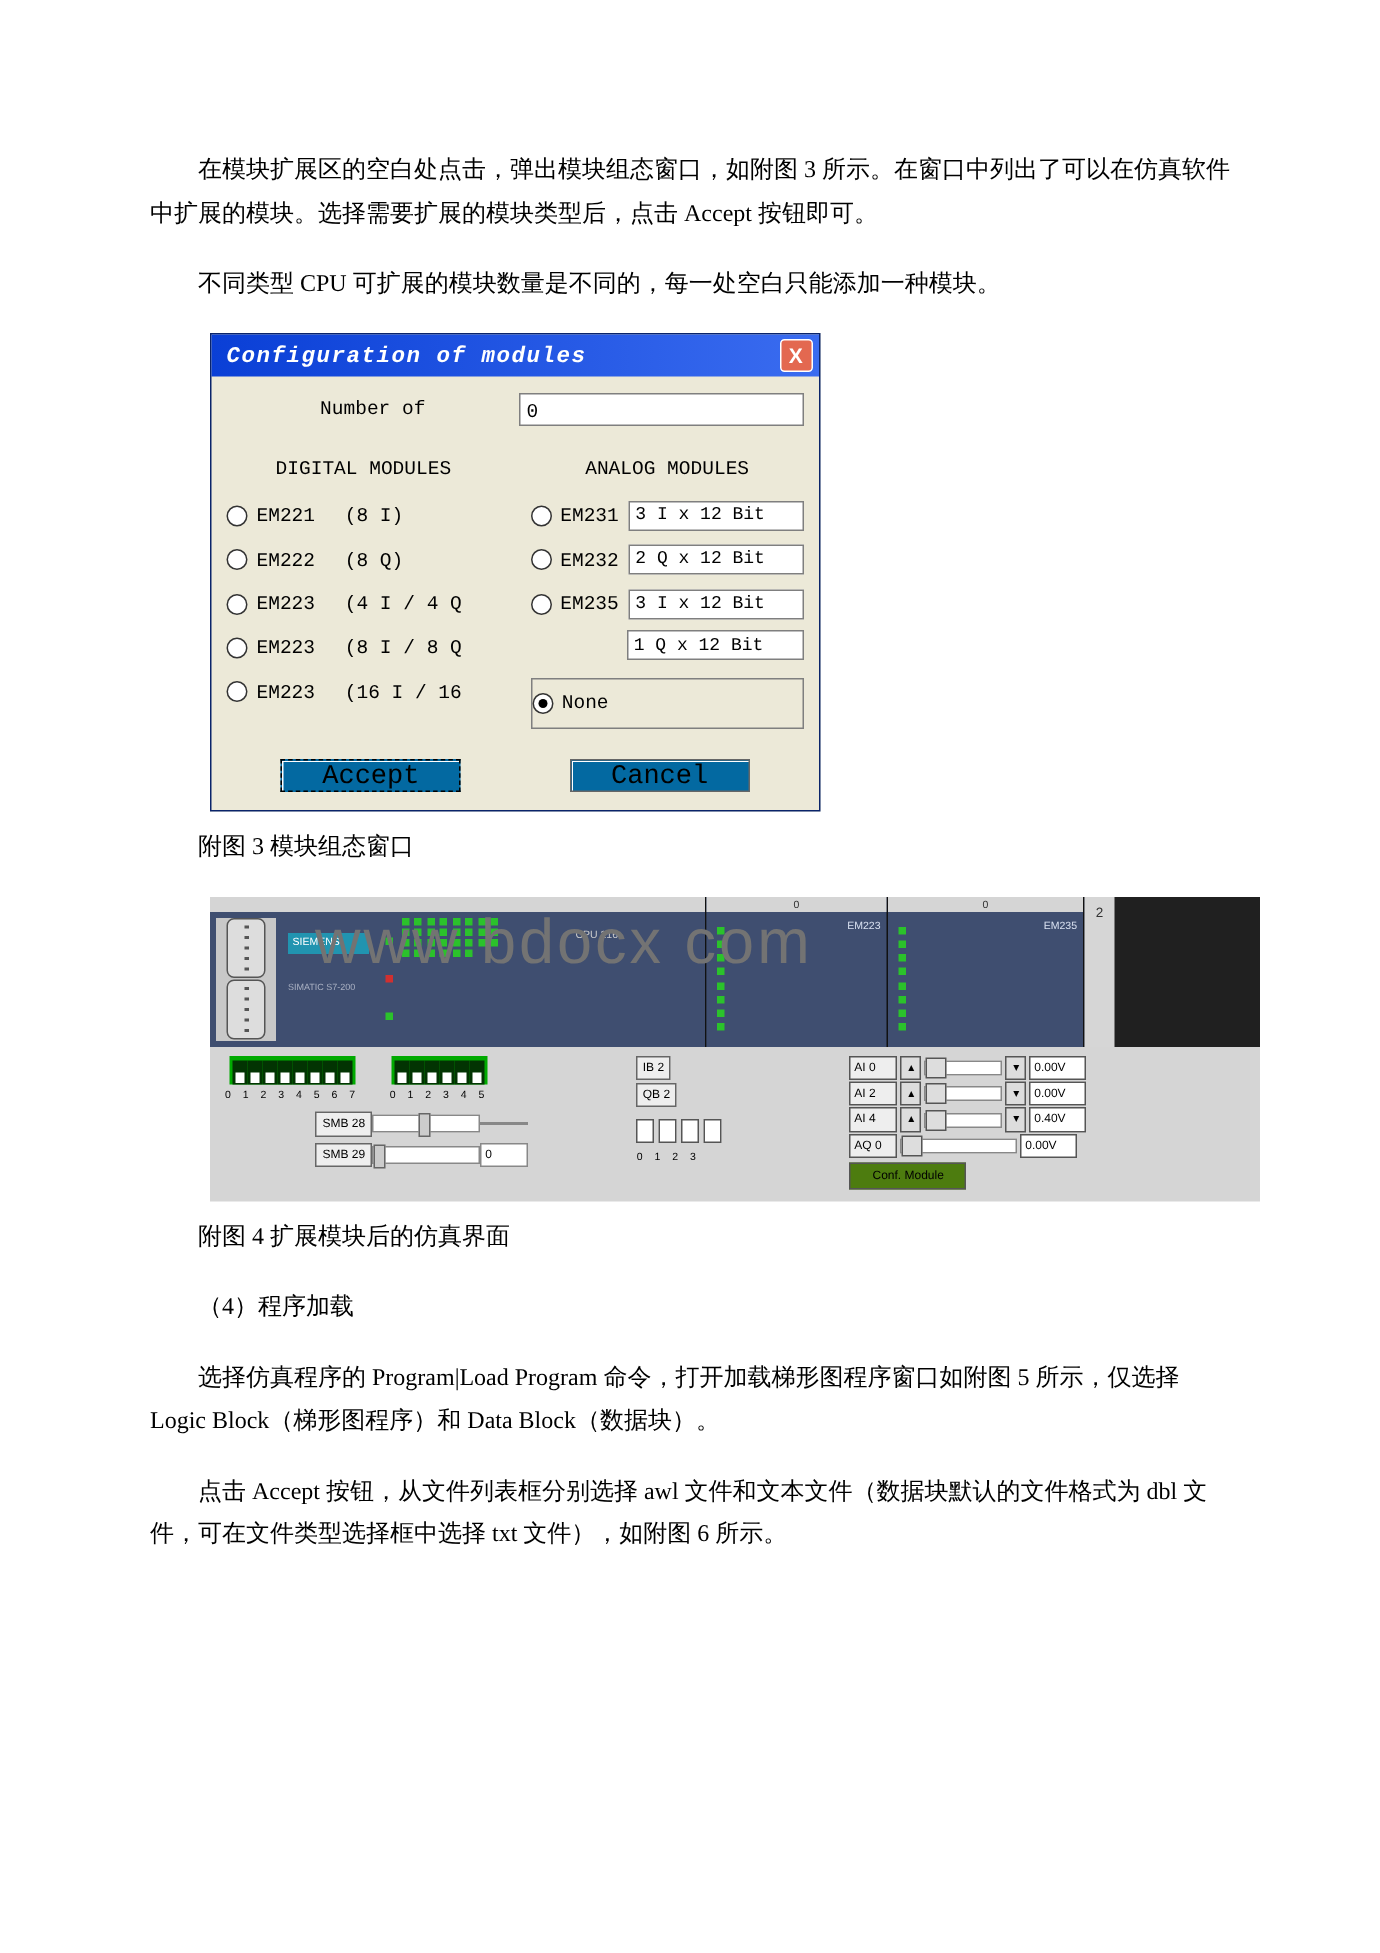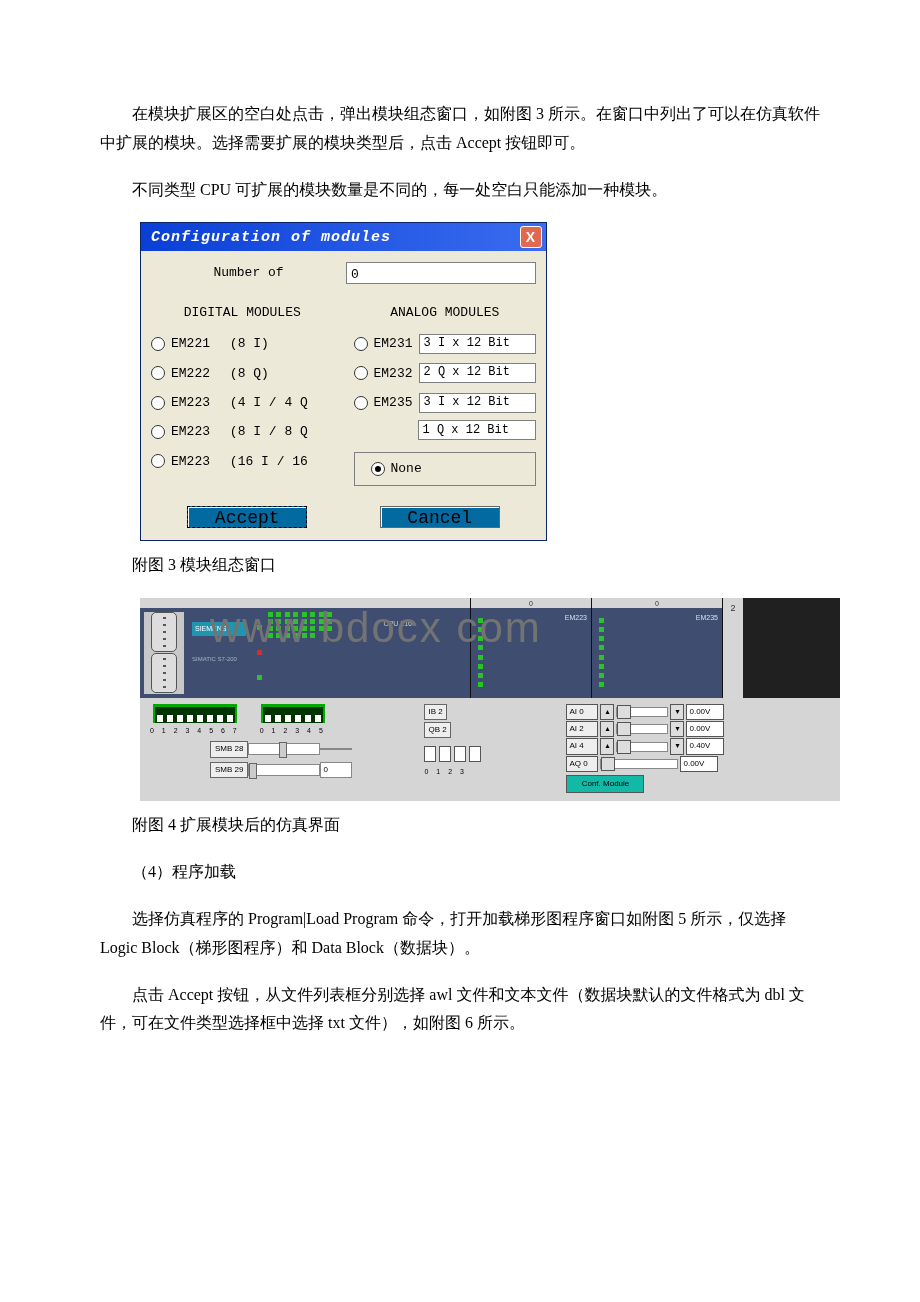--- a/index.html
+++ b/index.html
@@ -223,21 +223,21 @@
   .swrow i { width:10px; height:14px; border:1px solid #555; background:#fff; display:block; }
   .swrow+.dip-labels { margin-top:2px; }
 
   .analog-table { display:flex; flex-direction:column; gap:1px; font-size:8px;padding-left:13px;}
   .analog-table .ar { display:flex; align-items:center; gap:2px; }
   .analog-table .ar .k { border:1px solid #555; background:#eee; width:26px; padding:0 2px;}
   .analog-table .ar .sl { width:50px; height:8px; border:1px solid #888; background:#fff; position:relative;}
   .analog-table .ar .sl::after{ content:""; position:absolute; left:0; width:12px; height:12px; top:-3px; background:#ddd; border:1px solid #555;}
   .analog-table .ar .arrow { border:1px solid #555; background:#ddd; width:12px; text-align:center; }
   .analog-table .ar .v { border:1px solid #555; background:#fff; width:32px; padding:0 2px;}
-  .conf-btn { margin-top:2px; border:1px solid #555; background:#14b8a6; padding:1px 6px; font-size:8px; width:64px; text-align:center;}
+  .conf-btn { margin-top:2px; border:1px solid #555; background:#4d7c0f; padding:1px 6px; font-size:8px; width:64px; text-align:center;}
 
 </style>
 </head>
 <body>
 
 <div class="page">
   <p class="indent">在模块扩展区的空白处点击，弹出模块组态窗口，如附图 3 所示。在窗口中列出了可以在仿真软件中扩展的模块。选择需要扩展的模块类型后，点击 Accept 按钮即可。</p>
   <p class="indent">不同类型 CPU 可扩展的模块数量是不同的，每一处空白只能添加一种模块。</p>
 
   <div class="dialog">
@@ -274,21 +274,21 @@
           <div class="opt-row">
               <span class="radio"></span>
               <span class="name">EM235</span>
               <span class="disp">3 I x 12 Bit</span>
             </div>
           <div class="opt-row">
               <span style="width:12px"></span>
               <span class="name" style="width:40px"></span>
               <span class="disp">1 Q x 12 Bit</span>
             </div>
-          <div class="opt-row" style="margin-top:12px; border:1px solid #7f7f7f; padding:4px 16px;">
+          <div class="opt-row" style="margin-top:12px; border:1px solid #7f7f7f; padding:4px 0;">
             <span class="radio sel"></span>
             <span>None</span>
           </div>
         </div>
       </div>
       <div class="btnrow">
         <div class="wbtn accept">
             <button>Accept</button>
           </div>
         <div class="wbtn">

